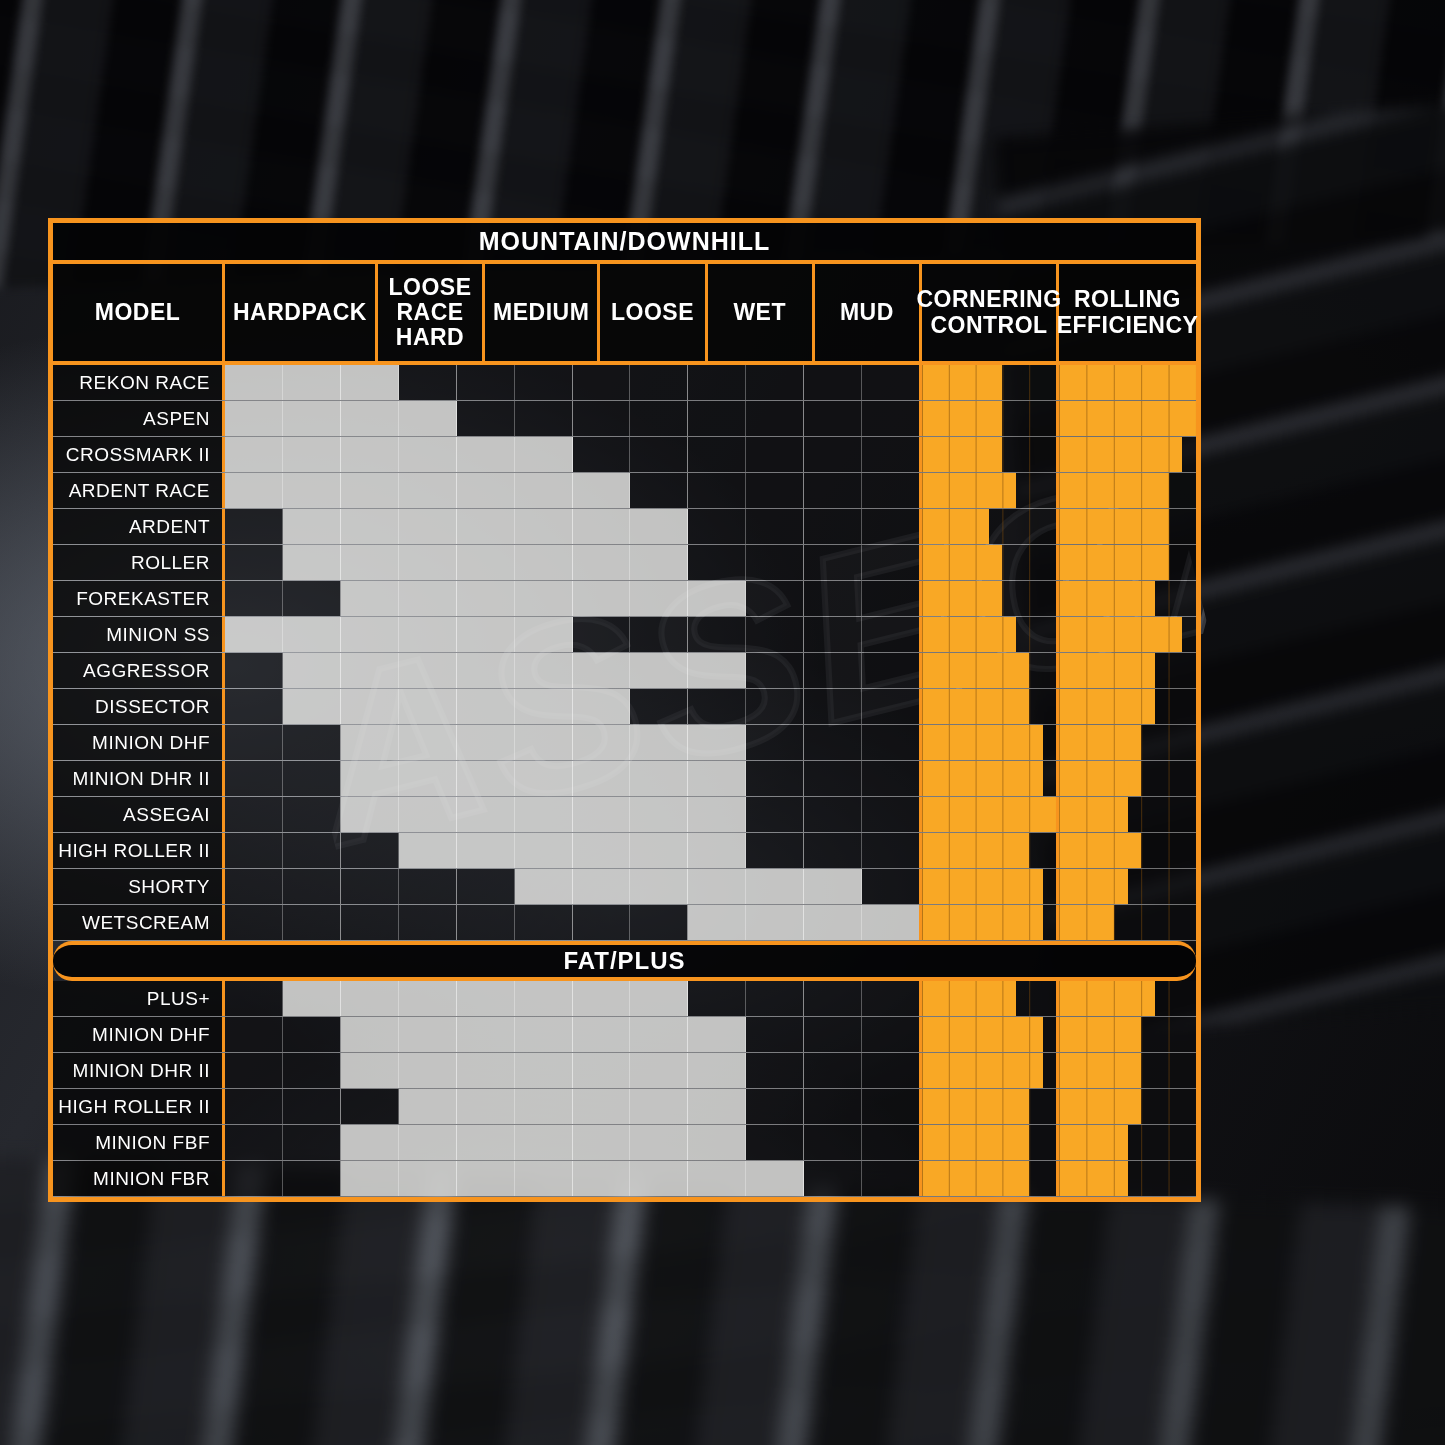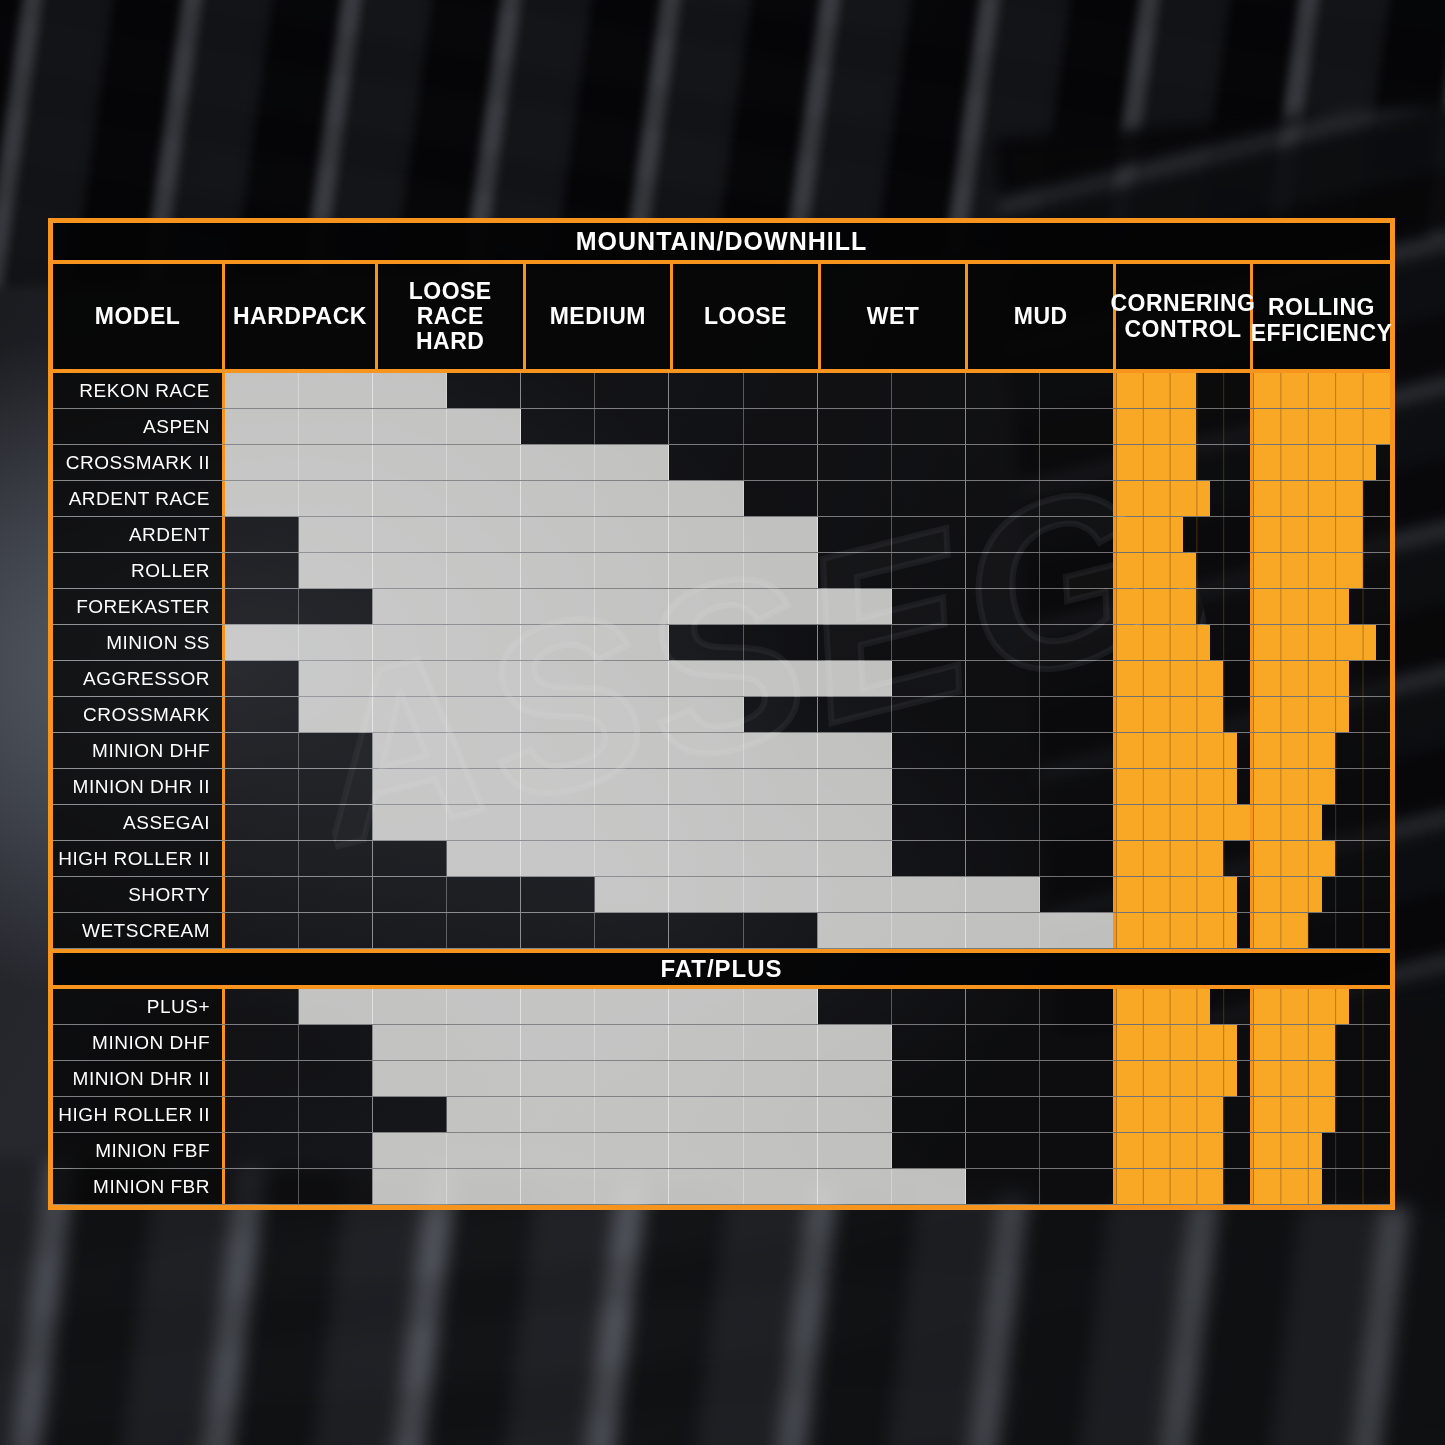--- a/index.html
+++ b/index.html
@@ -53,21 +53,21 @@
     font-size:235px;font-weight:700;font-style:italic;
     letter-spacing:8px;white-space:nowrap;overflow:hidden;
     color:rgba(195,200,206,0.10);
     -webkit-text-stroke:6px rgba(200,205,212,0.22);
     transform:rotate(-14deg);
     user-select:none;
   }
 
   
   .chart{
-    position:absolute;left:48px;top:218px;width:1347px;
+    position:absolute;left:48px;top:218px;width:1153px;
     box-sizing:border-box;
     border:5px solid var(--orange-border);
     background:rgba(18,18,20,0.18);
   }
   .title-bar{
     height:37px;background:rgba(4,4,5,0.95);
     border-bottom:4px solid var(--orange-border);
     color:#fff;font-weight:700;font-size:25px;letter-spacing:1px;
     display:flex;align-items:center;justify-content:center;
   }
@@ -75,21 +75,21 @@
     display:grid;grid-template-columns:172px repeat(6,1fr) 137px 137px;
     background:rgba(5,5,5,0.93);
     border-bottom:4px solid var(--orange-border);
   }
   .header-cell{
     min-height:97px;display:flex;align-items:center;justify-content:center;
     text-align:center;color:#fff;font-weight:700;font-size:23px;line-height:1.1;
     letter-spacing:0.5px;padding:0 8px;
     border-right:3px solid var(--orange-border);
   }
-  .header-cell:last-child{border-right:none;margin-top:8px;}
+  .header-cell:last-child{border-right:none;}
 
   .row{
     display:grid;grid-template-columns:172px 1fr 137px 137px;
     height:35px;border-bottom:1px solid var(--grid-white);
   }
   .model-cell{
     background:rgba(8,8,8,0.80);color:#fff;font-size:19px;letter-spacing:0.5px;
     display:flex;align-items:center;justify-content:flex-end;
     padding-right:12px;border-right:3px solid var(--orange-border);
   }
@@ -109,21 +109,21 @@
     position:absolute;inset:0;
     background-image:linear-gradient(to right, rgba(125,75,10,0.55) 1px, transparent 1px);
     background-size:20% 100%;
   }
 
   .divider-bar{
     height:32px;background:rgba(4,4,5,0.95);
     border-top:4px solid var(--orange-border);
     border-bottom:4px solid var(--orange-border);
     color:#fff;font-weight:700;font-size:24px;letter-spacing:1px;
-    display:flex;align-items:center;justify-content:center;
+    display:flex;align-items:center;justify-content:center;border-radius:19px;
   }
 </style>
 </head>
 <body>
 
 <div class="scene">
 
   <div class="bg-base"></div>
   <div class="bg-knobs-top"></div>
   <div class="bg-knobs-right"></div>
@@ -366,21 +366,21 @@
           <div class="rating">
             <div class="fill" style="width: 80%;"></div>
             <div class="rgrid"></div>
           </div>
           <div class="rating last">
             <div class="fill" style="width: 70%;"></div>
             <div class="rgrid"></div>
           </div>
         </div>
         <div class="row">
-          <div class="model-cell">CROSSMARK</div>
+          <div class="model-cell">DISSECTOR</div>
           <div class="terrain">
             <div class="t-cell"></div>
             <div class="t-cell on"></div>
             <div class="t-cell on"></div>
             <div class="t-cell on"></div>
             <div class="t-cell on"></div>
             <div class="t-cell on"></div>
             <div class="t-cell on"></div>
             <div class="t-cell"></div>
             <div class="t-cell"></div>

